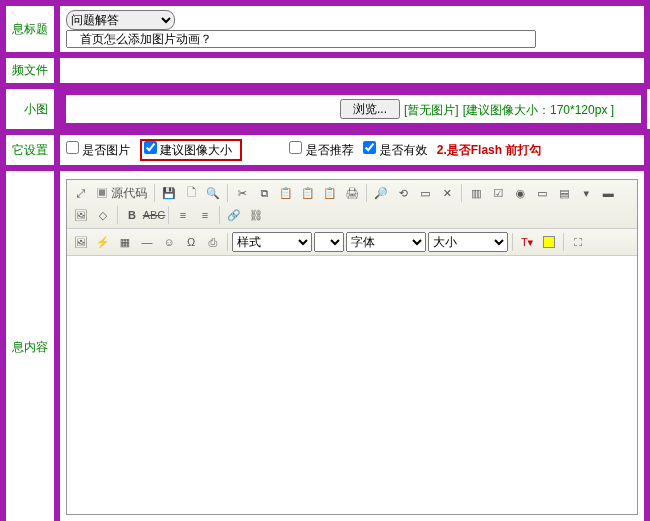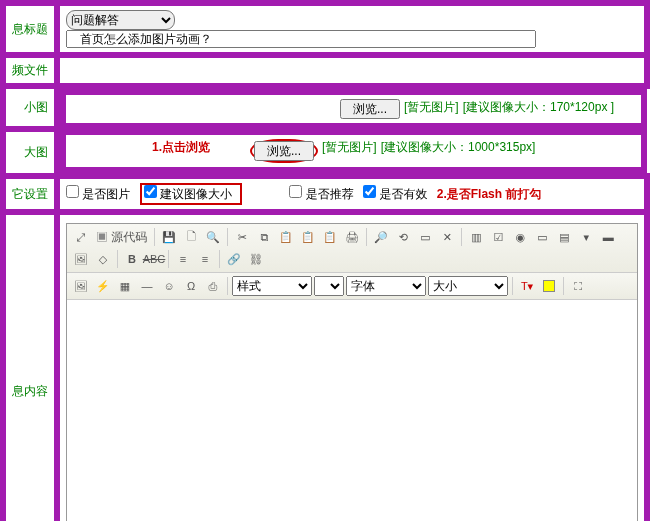--- a/index.html
+++ b/index.html
@@ -24,21 +24,21 @@
 .tb .sel { height: 20px; font-size: 12px; width: 80px; }
 .tb .txtbtn { font-size: 12px; color: #555; padding: 0 3px; cursor: pointer; }
 .editor-body { width: 100%; height: 255px; border: none; resize: none; font-size: 12px; padding: 2px; outline: none; }
 .bold { font-weight: bold; }
 .strike { text-decoration: line-through; }
 .colorbox { width: 12px; height: 12px; border: 1px solid #888; display: inline-block; }
 
 .footer { padding: 6px 0 6px 50px; }
 .act-btn { width: 70px; height: 22px; font-size: 12px; margin-right: 8px; letter-spacing: 8px; padding-left: 8px; }
 .circle-btn { outline: 2px solid #c00; outline-offset: -1px; border-radius: 12px; }
-.row-align { display:flex; align-items:flex-start; }
+.row-align { display:flex; align-items:flex-end; }
 </style>
 </head>
 <body>
 
 <table class="form">
   <tbody>
       <tr>
     <td class="label">息标题</td>
     <td>
       <select class="cat"><option>问题解答</option></select>
@@ -49,29 +49,20 @@
     <td class="label">频文件</td>
     <td style="height:20px;"></td>
   </tr>
   <tr>
     <td class="label">小图</td>
     <td class="row-align">
       <span style="display:inline-block;width:268px;"></span>
       <button class="browse-btn">浏览...</button>
       <span class="hint">[暂无图片]</span>
       <span class="hint">[建议图像大小：170*120px ]</span>
-    </td>
-  </tr>
-  <tr>
-    <td class="label">大图</td>
-    <td class="row-align">
-      <span class="note note1">1.点击浏览</span>
-      <span class="circle"><button class="browse-btn">浏览...</button></span>
-      <span class="hint">[暂无图片]</span>
-      <span class="hint">[建议图像大小：1000*315px]</span>
     </td>
   </tr>
   <tr>
     <td class="label">它设置</td>
     <td class="check-row">
       <label><input type="checkbox" style=""> <span>是否图片</span></label>
       <span class="circled-input"><label><input type="checkbox" checked="" style=""> <span>建议图像大小</span></label></span>
       <label style="margin-left:20px;padding-left:24px;"><input type="checkbox" style=""> <span>是否推荐</span></label>
       <label><input type="checkbox" checked="" style=""> <span>是否有效</span></label>
       <span class="note">2.是否Flash 前打勾</span>

